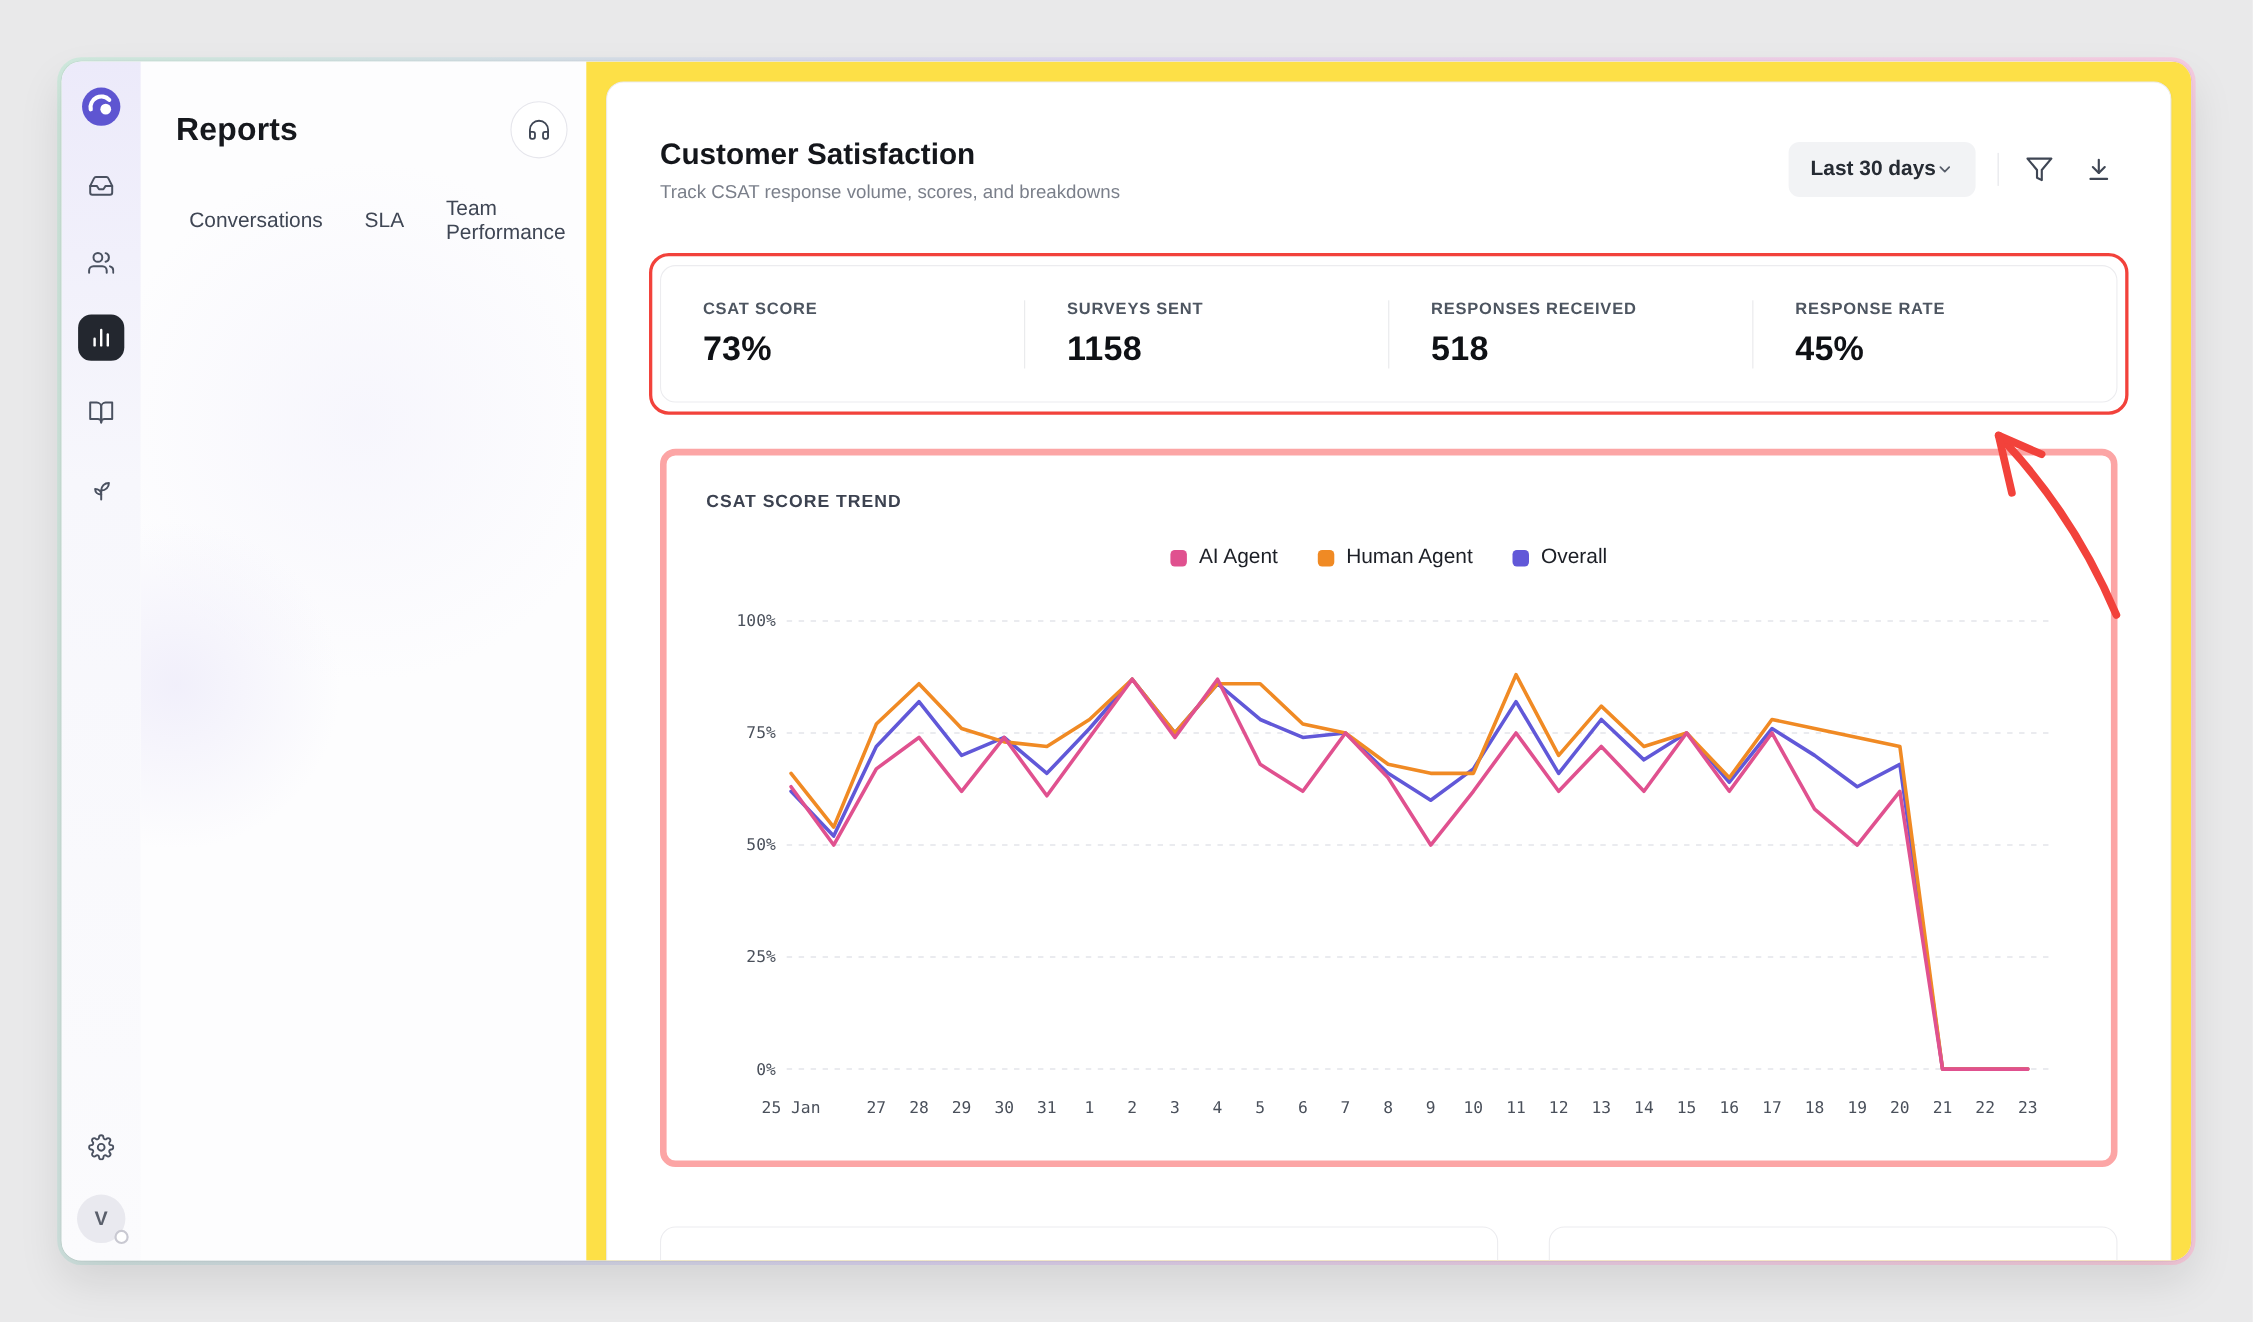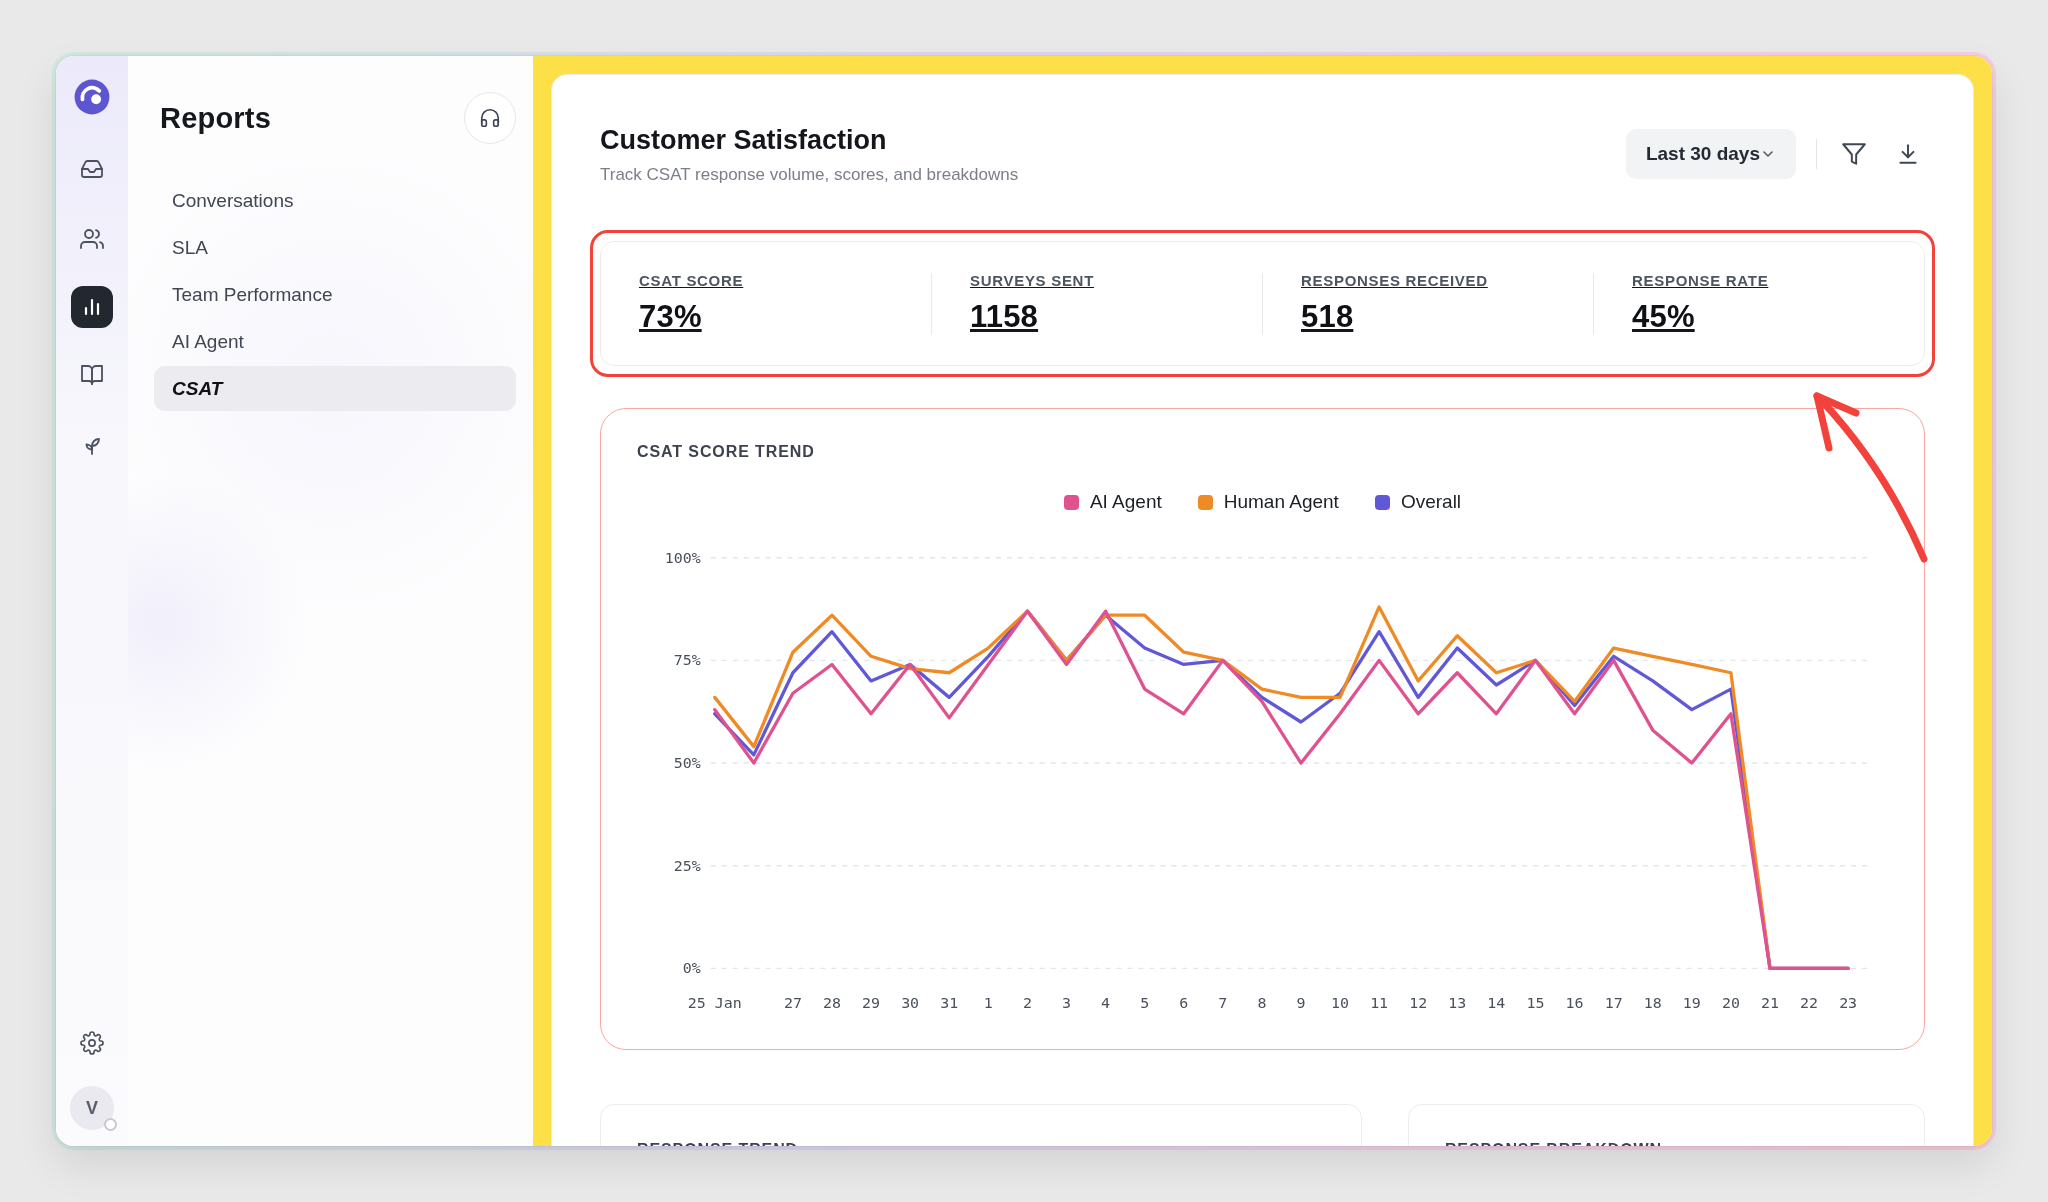--- a/index.html
+++ b/index.html
@@ -61,21 +61,21 @@
       #fdfdfe;
     padding:36px 17px 0 26px;
   }
   .panel-header { display:flex; justify-content:space-between; align-items:center; margin-bottom:34px; padding-left:6px; }
   .panel-title { font-size:29px; font-weight:700; letter-spacing:.2px; color:#16181d; }
   .icon-round {
     width:52px; height:52px; border-radius:50%;
     border:1px solid #e6e6ec; background:#fff; color:#3f4654;
     display:flex; align-items:center; justify-content:center; cursor:pointer;
   }
-  .menu { display:flex; flex-direction:column; gap:2px; }
+  .menu { display:flex; flex-direction:row; gap:2px; }
   .menu-item {
     height:45px; display:flex; align-items:center;
     padding:0 18px; border-radius:11px;
     font-size:19px; color:#3f4654; cursor:pointer;
   }
   .menu-item.active { background:#ececf0; font-weight:700; color:#101217;font-style:italic; }
 
   
   .main { flex:1; background:#fde047; padding:18px; overflow:hidden; }
   .content-card {
@@ -90,36 +90,36 @@
   .range-btn {
     display:flex; align-items:center; gap:0;
     background:#f2f3f5; border:none; border-radius:10px;
     padding:14px 20px; font-size:19px; font-weight:700; color:#262b33;
     font-family:inherit; cursor:pointer;
   }
   .v-divider { width:1px; height:30px; background:#e3e4e8; }
   .icon-btn { background:none; border:none; color:#3f4654; padding:4px; cursor:pointer; display:flex; }
 
   
-  .stats-wrap { position:relative; margin-top:56px;text-decoration:underline; }
+  .stats-wrap { position:relative; margin-top:56px; }
   .anno-rect {
     position:absolute; left:-10px; right:-10px; top:-11px; bottom:-11px;
     border:3px solid #f2423b; border-radius:18px; pointer-events:none; z-index:5;
   }
   .stats-card {
     background:#fff; border:1px solid #ececef; border-radius:14px;
     display:flex; align-items:center; padding:30px 0;
   }
   .stat { flex:1; padding-left:38px; }
   .stat-divider { width:1px; height:62px; background:#e8e9ec; }
   .stat-label { font-size:15px; font-weight:600; color:#4d5560; letter-spacing:.7px; }
   .stat-value { font-size:31px; font-weight:700; color:#0f1115; margin-top:10px; letter-spacing:.2px; }
 
   
-  .trend-card { margin-top:42px; border:1px solid #fca5a5; border-radius:26px; padding:34px 36px 24px; }
+  .trend-card { margin-top:42px; border:6px solid #fca5a5; border-radius:14px; padding:34px 36px 24px; }
   .section-title { font-size:16px; font-weight:700; color:#3c4250; letter-spacing:.9px; }
   .legend { display:flex; justify-content:center; align-items:center; gap:36px; margin-top:30px; }
   .legend-item { display:flex; align-items:center; font-size:19px; color:#1c1f26; }
   .swatch { width:15px; height:15px; border-radius:4px; display:inline-block; margin-right:11px; }
   .chart-box { margin-top:28px; }
   .tick { font-family:"DejaVu Sans Mono", monospace; font-size:15px; fill:#4a505b; }
 
   
   .bottom-row { display:flex; gap:46px; margin-top:54px; }
   .bottom-card { border:1px solid #ececef; border-radius:14px; padding:36px 36px; height:300px; }

